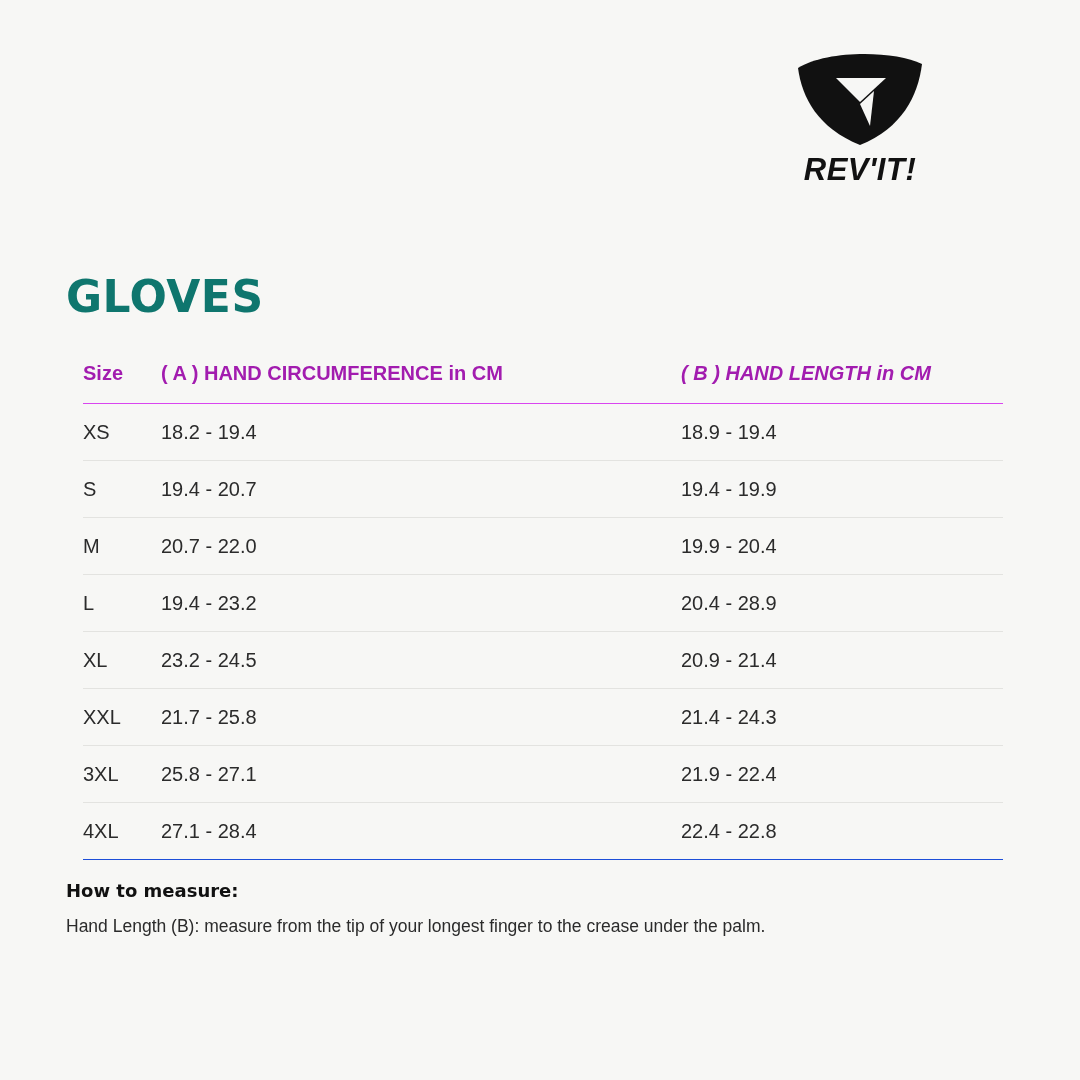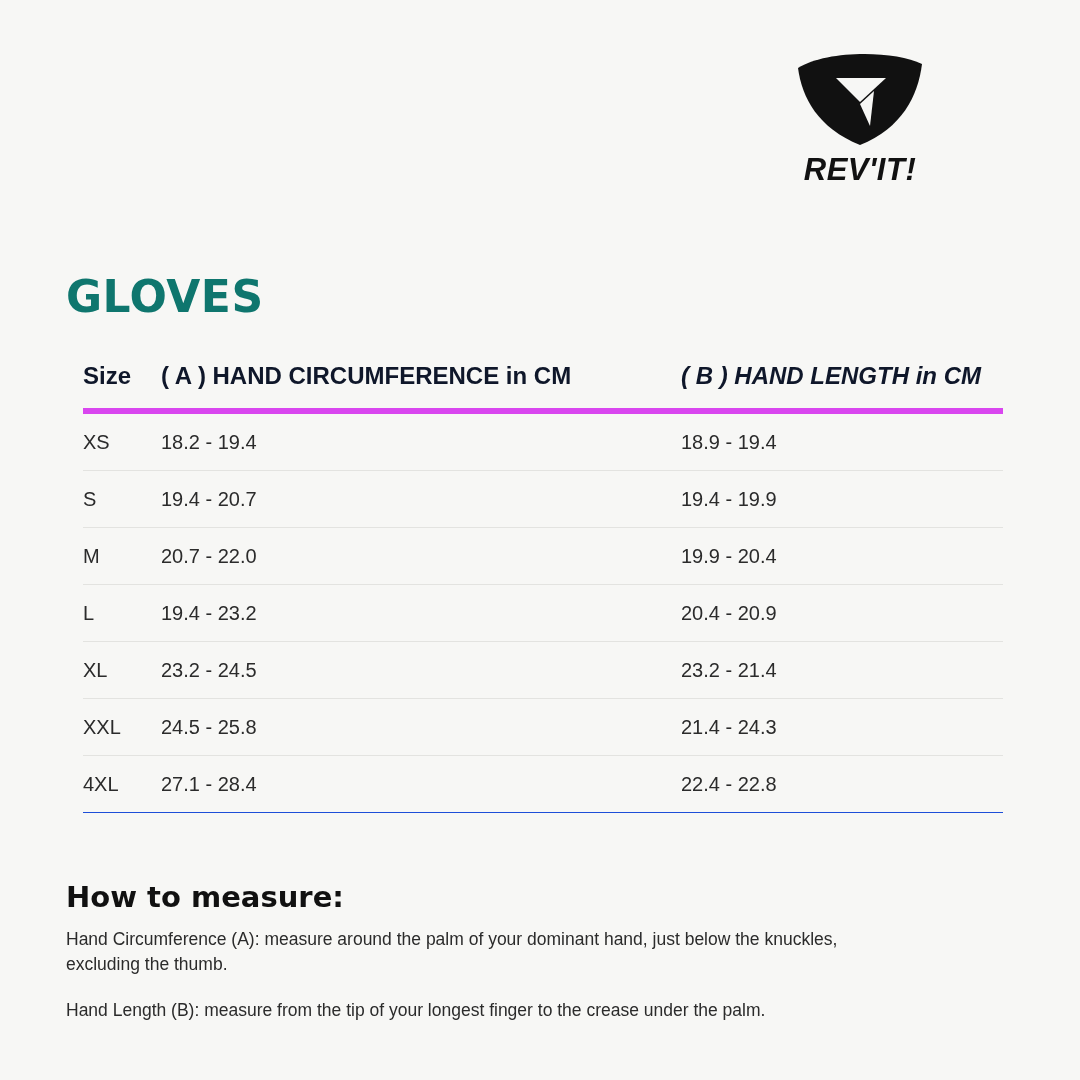--- a/index.html
+++ b/index.html
@@ -68,25 +68,25 @@
     left: 83px;
     width: 920px;
   }
   table.size-table {
     width: 100%;
     border-collapse: collapse;
     font-size: 20px;
   }
   table.size-table thead th {
     text-align: left;
-    font-size: 24px;
-    font-weight: bold;
-    color: #0f172a;
+    font-size: 20px;
+    font-weight: bold;
+    color: #a21caf;
     padding: 0 0 18px 0;
-    border-bottom: 6px solid #d946ef;
+    border-bottom: 1px solid #d946ef;
     white-space: nowrap;
   }
   table.size-table thead th.col-size { width: 78px; }
   table.size-table thead th.col-a { width: 520px; }
   table.size-table thead th.col-b { width: auto; font-style: italic; }
 
   table.size-table tbody td {
     padding: 17px 0 16px 0;
     border-bottom: 1px solid #e3e3e0;
     color: #2b2b2b;
@@ -100,21 +100,21 @@
   td.cell-size { color: #2b2b2b; }
 
   
   .measure {
     position: absolute;
     left: 66px;
     top: 880px;
     width: 900px;
   }
   .measure-title {
-    font-size: 29px;
+    font-size: 18px;
     font-weight: bold;
     color: #111111;
     font-family: "DejaVu Sans", sans-serif;
     margin: 0 0 12px 0;
     line-height: 1.2;
   }
   .measure-p {
     font-size: 17.5px;
     line-height: 1.45;
     color: #2b2b2b;
@@ -160,40 +160,44 @@
           <td>19.4 - 19.9</td>
         </tr>
         <tr>
           <td class="cell-size">M</td>
           <td>20.7 - 22.0</td>
           <td>19.9 - 20.4</td>
         </tr>
         <tr>
           <td class="cell-size">L</td>
           <td>19.4 - 23.2</td>
-          <td>20.4 - 20.9</td>
+          <td>20.4 - 28.9</td>
         </tr>
         <tr>
           <td class="cell-size">XL</td>
           <td>23.2 - 24.5</td>
-          <td>23.2 - 21.4</td>
+          <td>20.9 - 21.4</td>
         </tr>
         <tr>
           <td class="cell-size">XXL</td>
-          <td>24.5 - 25.8</td>
+          <td>21.7 - 25.8</td>
           <td>21.4 - 24.3</td>
+        </tr>
+        <tr>
+          <td class="cell-size">3XL</td>
+          <td>25.8 - 27.1</td>
+          <td>21.9 - 22.4</td>
         </tr>
         <tr>
           <td class="cell-size">4XL</td>
           <td>27.1 - 28.4</td>
           <td>22.4 - 22.8</td>
         </tr>
       </tbody>
     </table>
   </div>
 
   <div class="measure">
     <div class="measure-title">How to measure:</div>
-    <p class="measure-p">Hand Circumference (A): measure around the palm of your dominant hand, just below the knuckles, excluding the thumb.</p>
     <p class="measure-p">Hand Length (B): measure from the tip of your longest finger to the crease under the palm.</p>
   </div>
 
 </div>
 
 </body></html>

